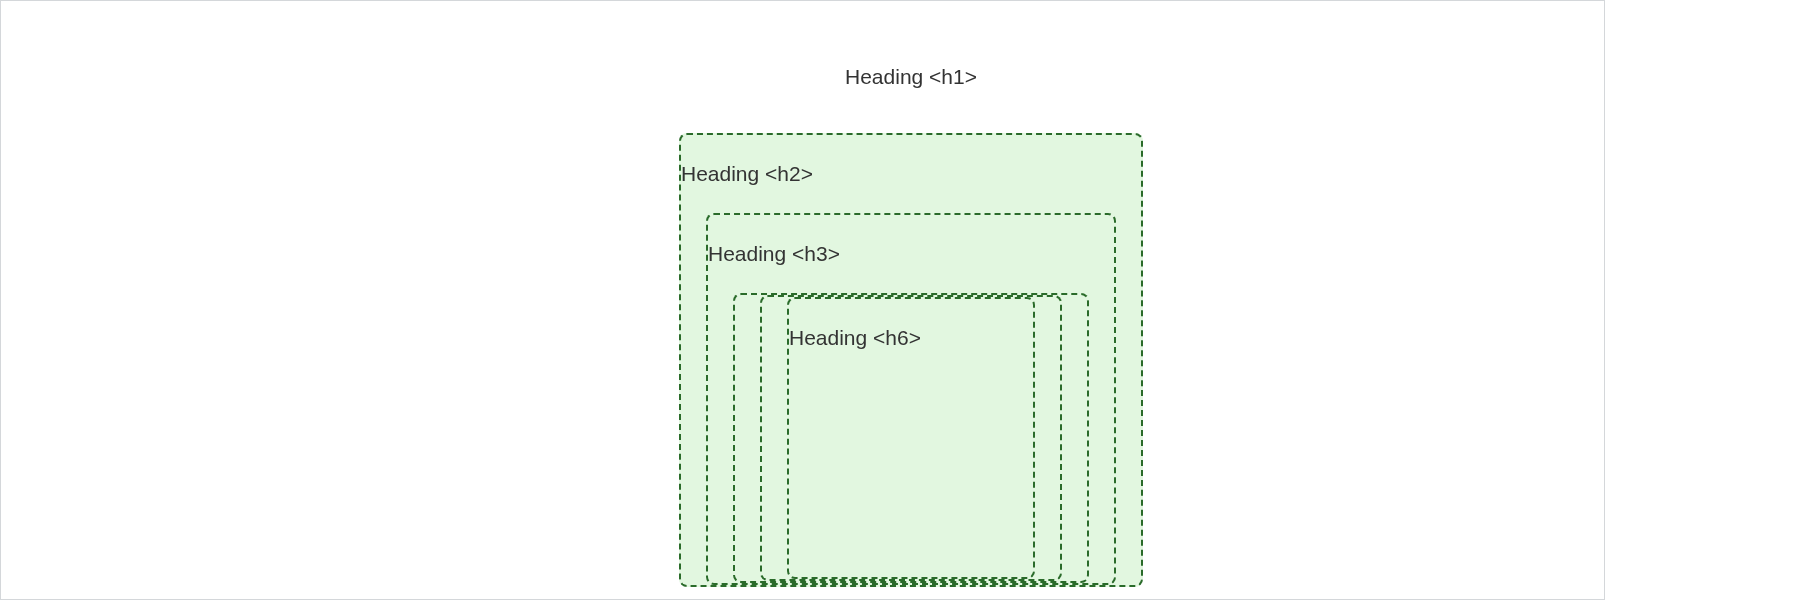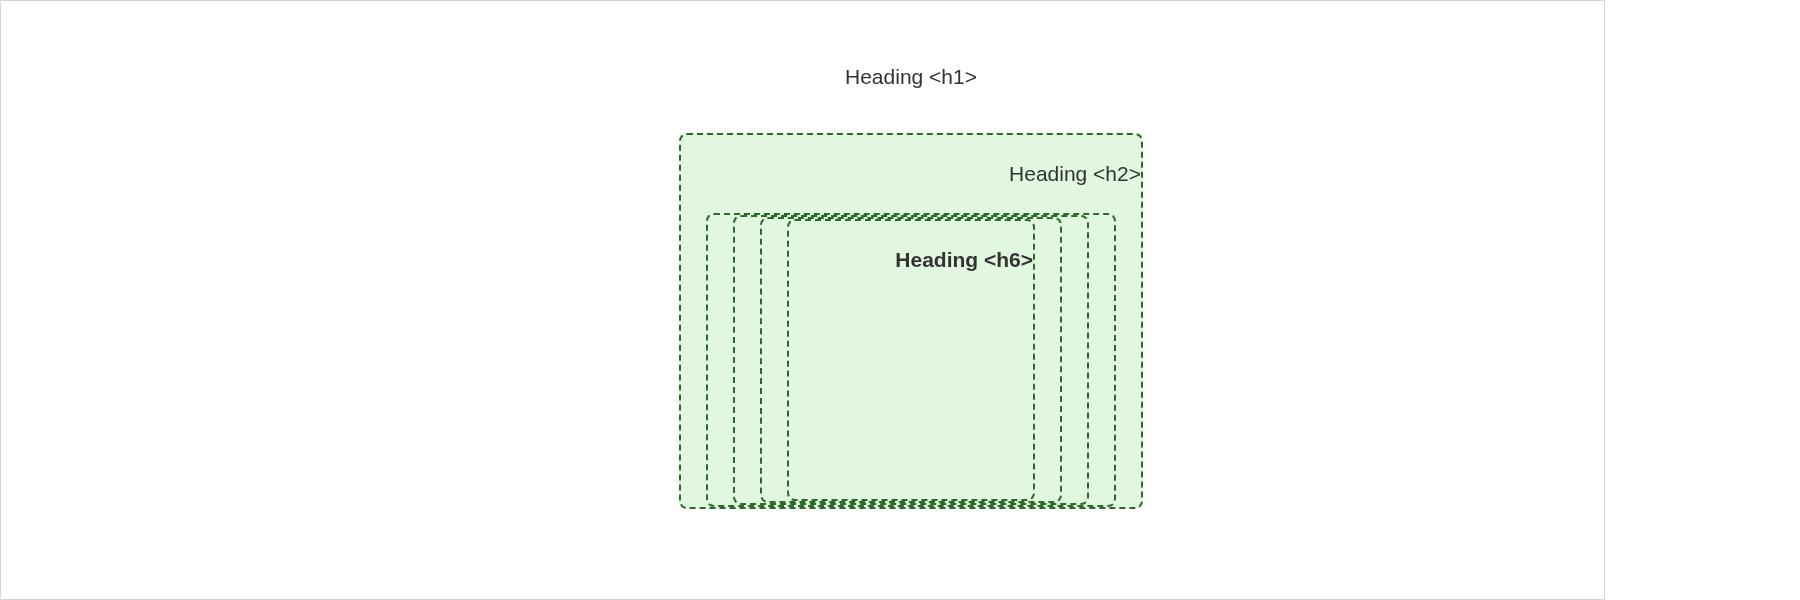--- a/index.html
+++ b/index.html
@@ -61,58 +61,61 @@
     border-radius: 8px;
     background: #e2f7e0;
     padding: 0;
     margin: 0;
   }
 
   .nest-box > .band {
     height: 78px;
     display: flex;
     align-items: center;
-    justify-content: flex-end;
+    justify-content: flex-start;
   }
 
   
   .level-2 { margin: 36px 0 0 0; }
   .level-3,
   .level-4,
   .level-5,
   .level-6 { margin: 0 25px 0 25px; }
 
   
   .band > .heading-label {
     position: relative;
   }
   .level-3 > .band > .heading-label { left: 0px; }
   .level-4 > .band > .heading-label { left: 0px; }
   .level-5 > .band > .heading-label { left: 0px; }
-  .level-6 > .band > .heading-label { left: 0px; font-weight: bold; }
+  .level-6 > .band > .heading-label { left: 0px; }
 
   .tail-space { height: 200px; }
 </style>
 </head>
 <body>
 
 <div class="page-frame">
 
   <div class="heading-stack">
 
     <div class="h1-label">
       <h1 class="heading-label">Heading &lt;h1&gt;</h1>
     </div>
 
     <div class="nest-box level-2">
       <div class="band">
         <h2 class="heading-label">Heading &lt;h2&gt;</h2>
       </div>
 
       <div class="nest-box level-3">
+        <div class="band">
+          <h3 class="heading-label">Heading &lt;h3&gt;</h3>
+        </div>
 
         <div class="nest-box level-4">
 
           <div class="nest-box level-5">
 
             <div class="nest-box level-6">
               <div class="band">
                 <h6 class="heading-label">Heading &lt;h6&gt;</h6>
               </div>
               <div class="tail-space"></div>

